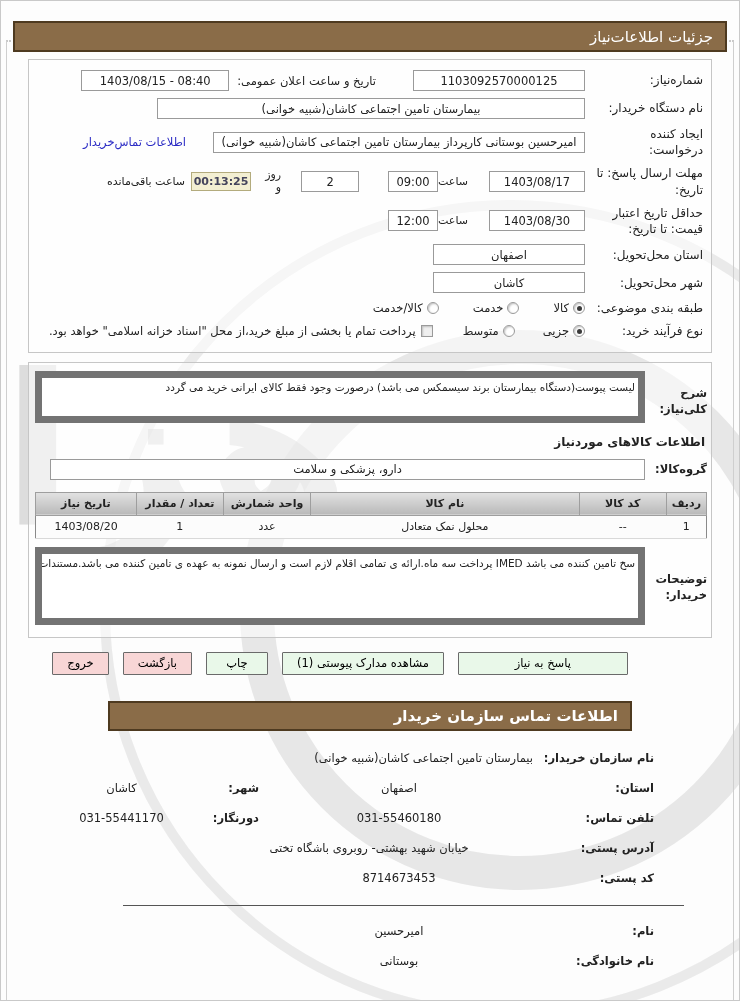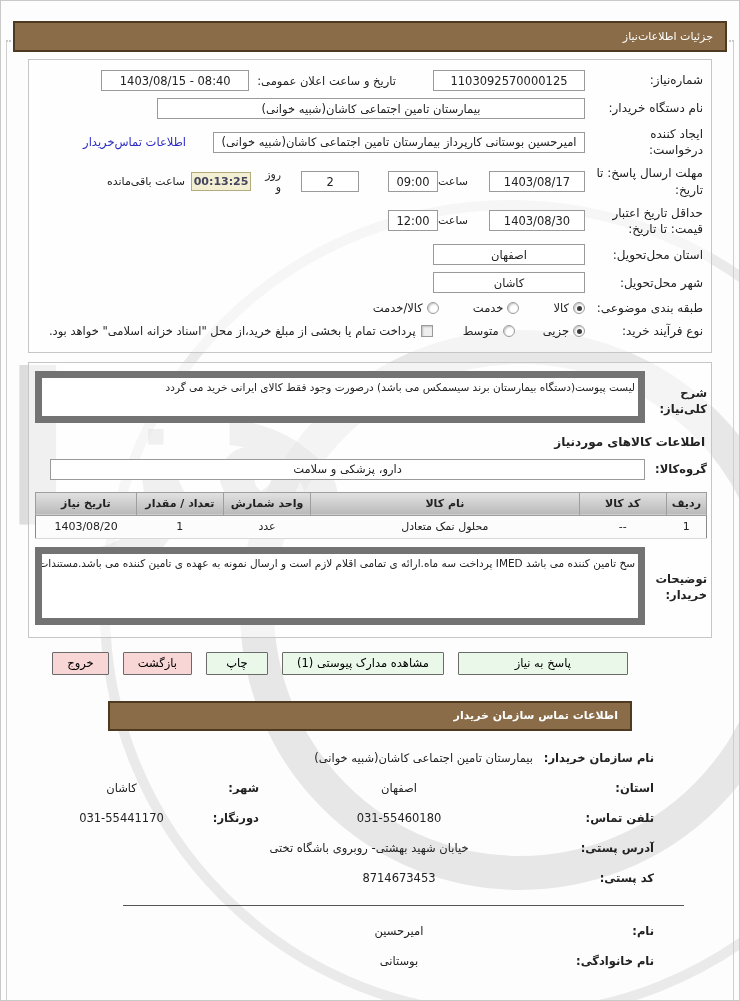--- a/index.html
+++ b/index.html
@@ -23,21 +23,21 @@
   .wm-ring { position:absolute; border-radius:50%; border:34px solid rgba(205,205,205,.45); }
   .wm-ring.r1 { width:560px; height:560px; right:-60px; top:330px; }
   .wm-ring.r2 { width:820px; height:820px; right:-180px; top:200px; border-width:10px; border-color:rgba(210,210,210,.45);}
   .wm-text { position:absolute; color:rgba(195,195,195,.55); font-weight:bold; }
   .wm-text.t1 { font-size:210px; right:390px; top:330px; }
   
   .hbar {
     position:relative; z-index:2;
     background:#8a6c48; border:2px solid #4e3a20; color:#ffffff;
     height:31px; display:flex; align-items:center;
-    font-size:11px; padding:0 12px;
+    font-size:15px; padding:0 12px;
   }
   .hbar.main { margin:21px 13px 0; }
   .hbar.sub { margin:26px 108px 0; height:30px; font-weight:bold; }
   
   .gbox {
     position:relative; z-index:2;
     margin:7px 28px 0; border:1px solid #c6c6c6; background:rgba(255,255,255,.55);
     padding:10px 8px 10px 8px;
   }
   .frow { display:flex; align-items:center; margin-bottom:7px; }
@@ -118,21 +118,21 @@
 <div class="frame"></div>
 
 <div class="hbar main">
   <span>جزئیات اطلاعات‌نیاز</span>
 </div>
 
 <div class="gbox">
 
   <div class="frow">
     <div class="flabel">شماره‌نیاز:</div>
-    <div class="inp ltr" style="width:152px">1103092570000125</div>
+    <div class="inp ltr" style="width:172px">1103092570000125</div>
     <div class="midlabel">تاریخ و ساعت اعلان عمومی:</div>
     <div class="inp ltr" style="width:148px">1403/08/15 - 08:40</div>
   </div>
 
   <div class="frow">
     <div class="flabel">نام دستگاه خریدار:</div>
     <div class="inp" style="width:428px">بیمارستان تامین اجتماعی کاشان(شبیه خوانی)</div>
   </div>
 
   <div class="frow">

